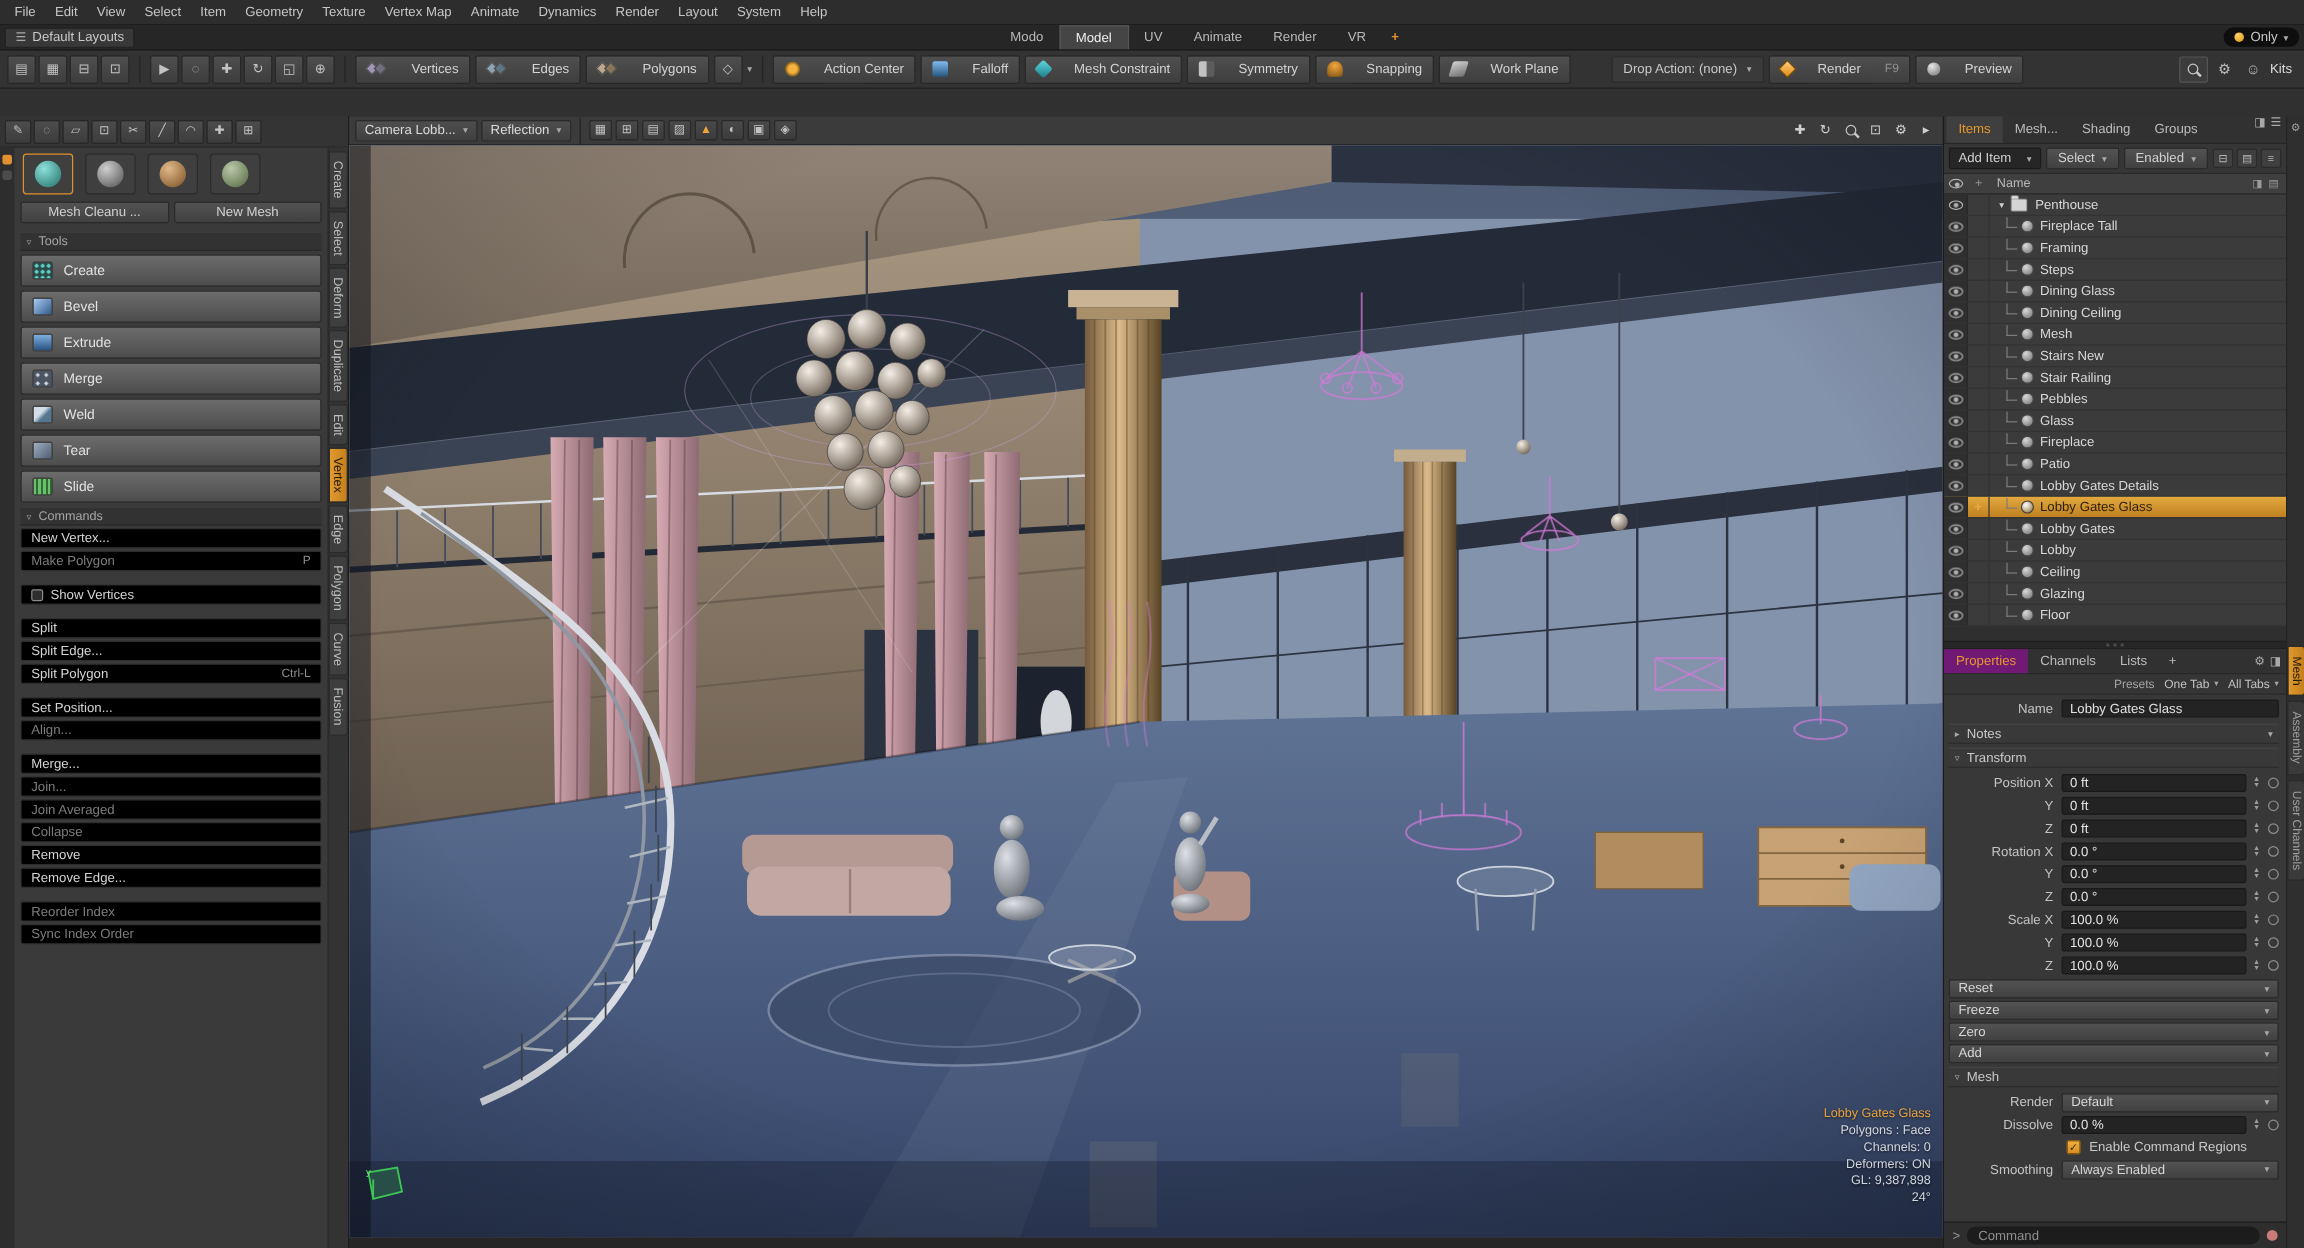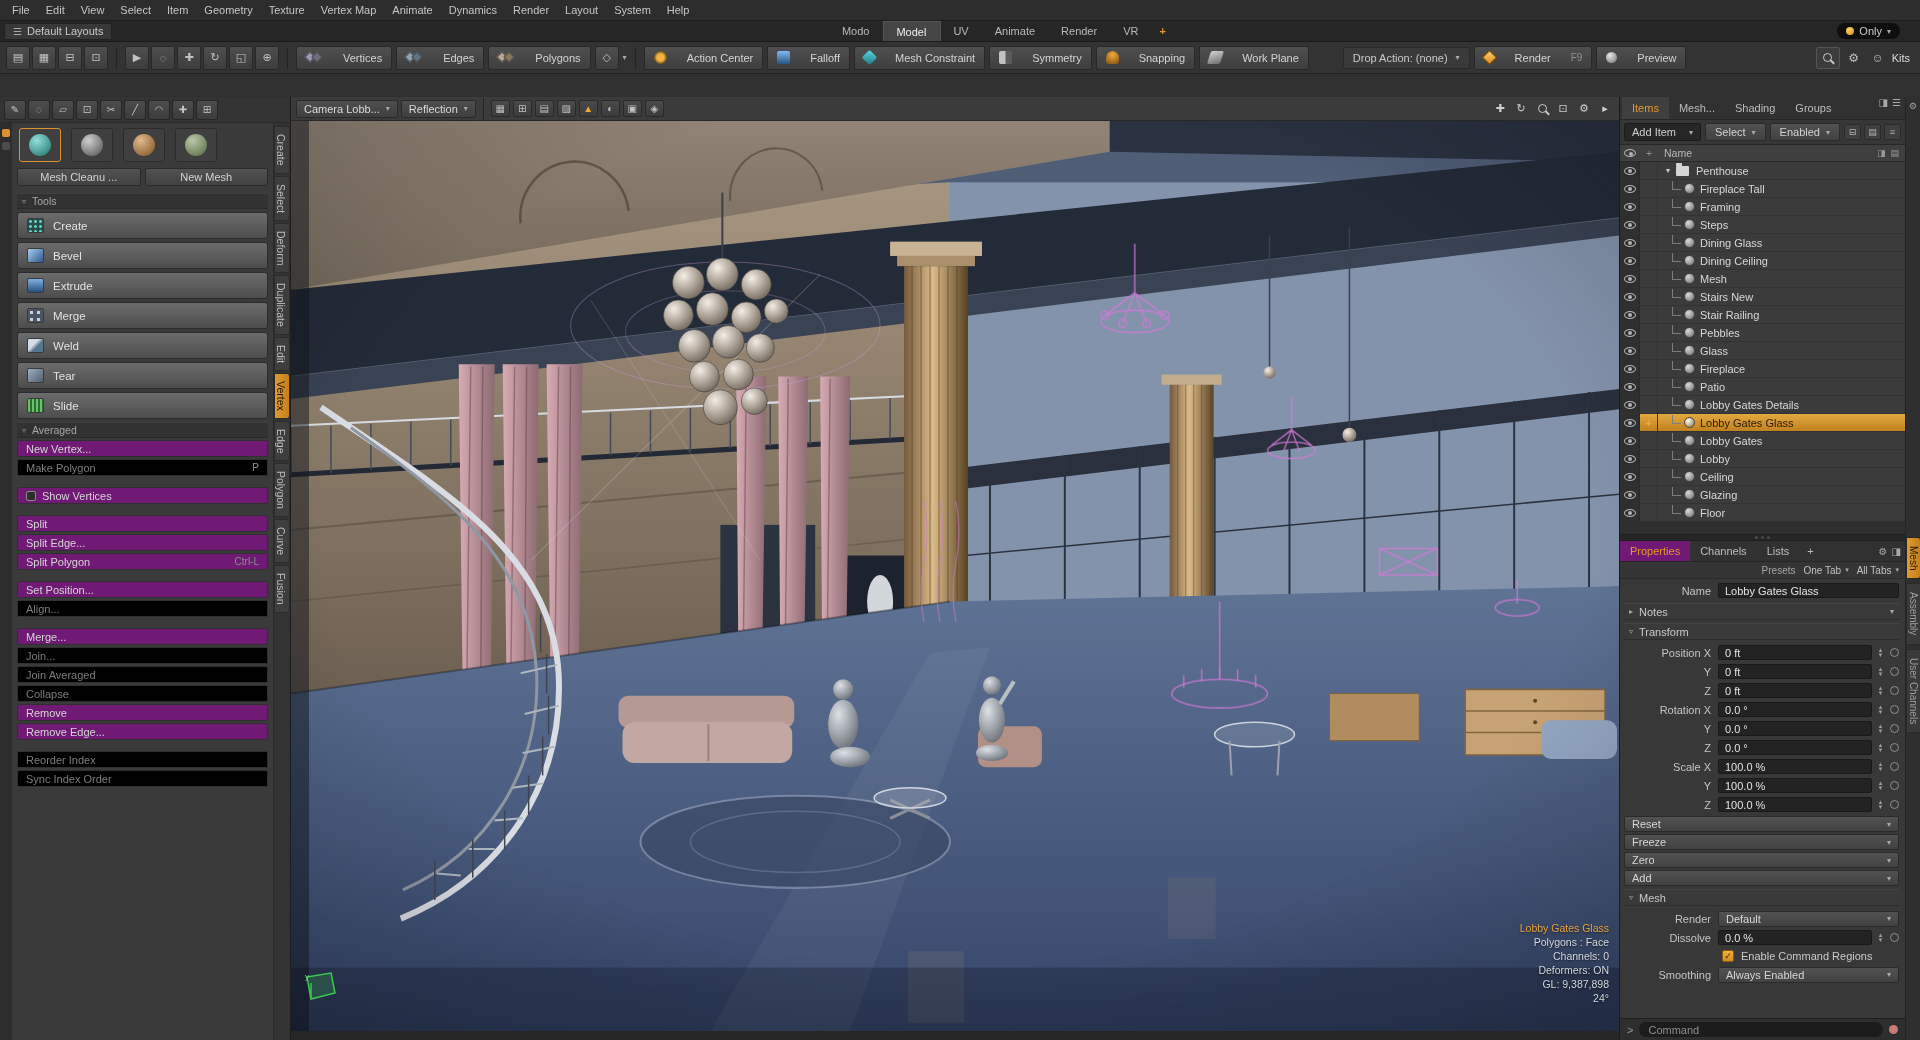--- a/index.html
+++ b/index.html
@@ -20,21 +20,21 @@
   .menu-item{padding:0 8px;height:100%;display:flex;align-items:center;color:#c6c6c6}
 
   
   #layoutbar{height:21px;background:#262626;border-bottom:1px solid #1b1b1b;display:flex;align-items:center;position:relative}
   .lb-left{display:flex;align-items:center;gap:5px;padding:0 8px;height:17px;margin-left:4px;background:#383838;border:1px solid #222;border-radius:2px}
   .hamb{color:#a9a9a9;font-size:10px}
   .lb-tabs{position:absolute;left:50%;transform:translateX(-38%);display:flex;align-items:center;height:100%}
   .lb-tab{padding:0 13px;height:100%;display:flex;align-items:center;color:#b9b9b9}
   .lb-tab.active{background:#454545;border:1px solid #555;border-bottom:none;color:#eee}
   .lb-plus{color:#e6962e;font-weight:bold;padding:0 8px}
-  .lb-right{margin-left:auto;display:flex;align-items:flex-end;gap:6px;padding-right:20px}
+  .lb-right{margin-left:auto;display:flex;align-items:flex-end;gap:6px;padding-right:4px}
   .only-pill{display:flex;align-items:center;gap:5px;background:#0e0e0e;border-radius:9px;height:16px;padding:0 9px}
   .only-dot{width:8px;height:8px;border-radius:50%;background:radial-gradient(circle at 35% 30%,#ffd36a,#d89010)}
 
   
   #toolbar1{height:32px;background:#333;border-bottom:1px solid #202020;display:flex;align-items:center;gap:4px;padding:0 6px}
   .tb-group{display:flex;align-items:center;gap:2px}
   .tb-iconbtn{width:24px;height:24px;background:linear-gradient(#4e4e4e,#3d3d3d);border:1px solid #282828;border-radius:2px;
     display:flex;align-items:center;justify-content:center;color:#c2c2c2;font-size:11px}
   .tb-sep{width:1px;height:22px;background:#242424;margin:0 4px}
   .mode-btn,.tgl-btn{height:24px;background:linear-gradient(#4f4f4f,#3e3e3e);border:1px solid #282828;border-radius:2px;
@@ -92,21 +92,21 @@
   .tool-btn{height:27px;margin:3px 0;border-radius:3px;background:linear-gradient(#6c6c6c,#4d4d4d);border:1px solid #2c2c2c;
     display:flex;align-items:center;gap:9px;padding:0 9px;color:#e2e2e2;font-size:11.5px}
   .tool-ico{width:17px;height:15px;border-radius:2px;border:1px solid #3a3a3a;flex:0 0 auto}
   .ti-create{background:#2c4a48;background-image:radial-gradient(#5fd3c9 1.3px,transparent 1.5px);background-size:5px 5px}
   .ti-bevel{background:linear-gradient(135deg,#a9cdf2,#30598b)}
   .ti-extrude{background:linear-gradient(180deg,#7fb0e2,#28517f)}
   .ti-merge{background:#4c5662;background-image:radial-gradient(#c9d2dc 1.5px,transparent 1.7px);background-size:7px 7px}
   .ti-weld{background:linear-gradient(135deg,#d2dde8 40%,#56768f 60%)}
   .ti-tear{background:linear-gradient(135deg,#9fb0c2,#4e5e70)}
   .ti-slide{background:repeating-linear-gradient(90deg,#6cc06d 0 2px,#2c6e2f 2px 4px)}
-  .cmd-btn{height:17px;margin:2px 0;border-radius:2px;background:#701a75;border:1px solid #2f2f2f;
+  .cmd-btn{height:17px;margin:2px 0;border-radius:2px;background:#000000;border:1px solid #2f2f2f;
     display:flex;align-items:center;gap:6px;padding:0 8px;color:#d4d4d4}
   .cmd-btn.disabled{background:#000000;color:#7d7d7d}
   .cmd-shortcut{margin-left:auto;color:#8d8d8d;font-size:10px}
   .cmd-checkbox{width:10px;height:10px;border:1px solid #8b8b8b;border-radius:2px;background:#2e2e2e}
   .cmd-gap{height:7px}
   #vtabs{width:17px;background:#333;border-left:1px solid #2a2a2a;display:flex;flex-direction:column;padding-top:2px}
   .vtab{writing-mode:vertical-rl;padding:7px 2px;font-size:10.5px;color:#bdbdbd;background:#3e3e3e;
     border:1px solid #2b2b2b;border-radius:0 3px 3px 0;margin:1px 0;text-align:center}
   .vtab.active{background:linear-gradient(90deg,#e09a2f,#c47f1c);color:#241a08}
 
@@ -408,21 +408,21 @@
                 <span class="tool-ico ti-tear"></span>
                 <span>Tear</span>
               </div>
               <div class="tool-btn">
                 <span class="tool-ico ti-slide"></span>
                 <span>Slide</span>
               </div>
             </div>
           <div class="sec-head">
             <span class="tri">▿</span>
-            <span>Averaged</span>
+            <span>Commands</span>
           </div>
           <div id="cmds-list">
               <div class="cmd-btn">
                 <span>New Vertex...</span>
               </div>
               <div class="cmd-btn disabled">
                 <span>Make Polygon</span>
                 <span class="cmd-shortcut">P</span>
               </div>
               <div class="cmd-gap"></div>

